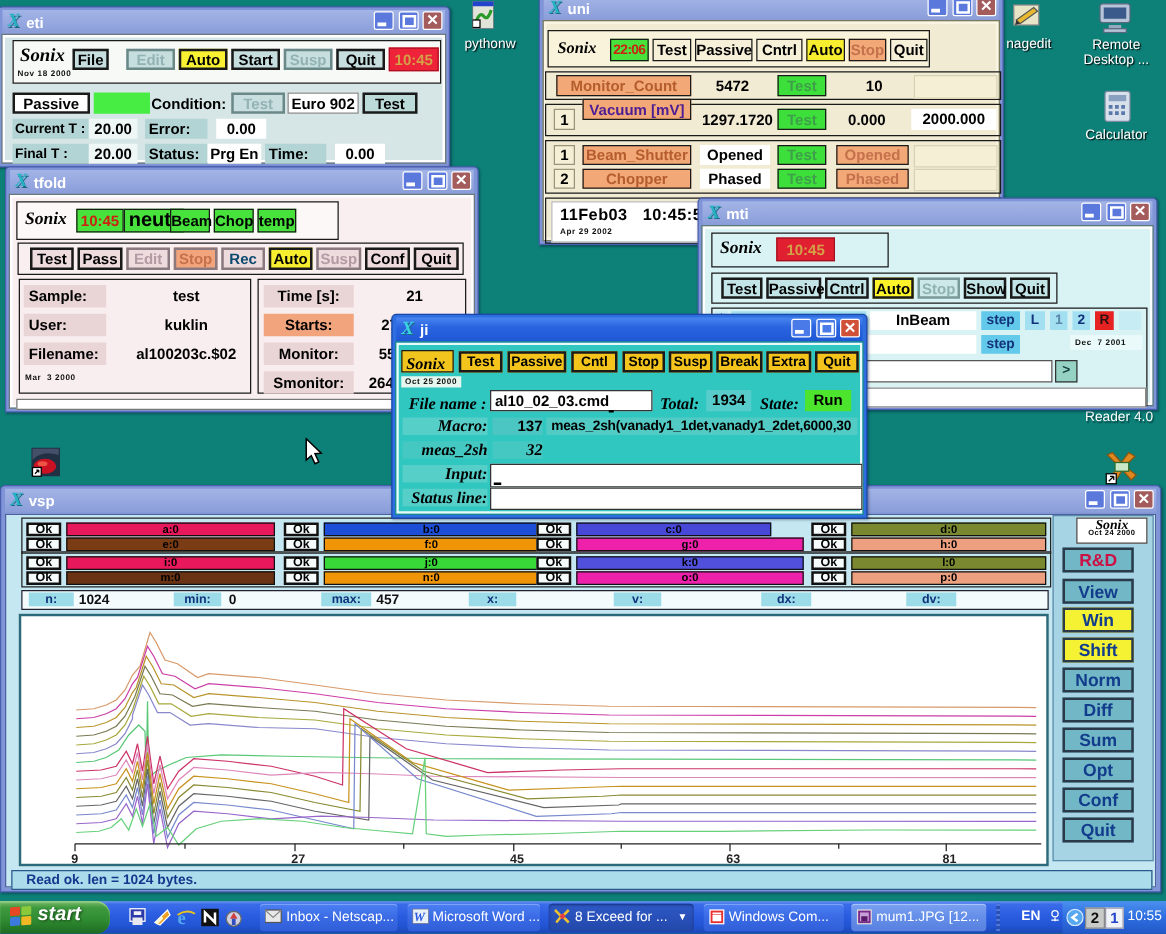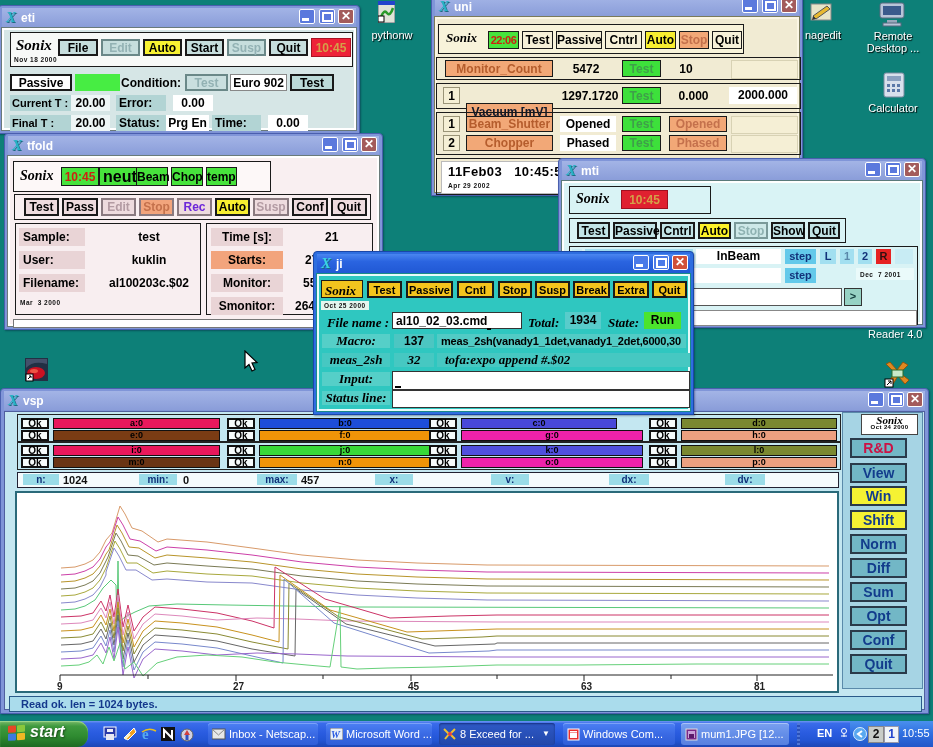--- a/index.html
+++ b/index.html
@@ -24,21 +24,21 @@
 .b2{border:2px solid #1a1a1a;box-sizing:border-box;position:absolute;text-align:center;
  font-weight:bold;color:#000;}
 .b1{border:1px solid #1a1a1a;box-sizing:border-box;position:absolute;text-align:center;
  font-weight:bold;color:#000;}
 .lbl{position:absolute;font-weight:bold;color:#000;}
 .sx{font-family:"Liberation Serif",serif;font-style:italic;font-weight:bold;
  letter-spacing:0px;}
 .tiny{position:absolute;font-size:6.5px;font-weight:bold;letter-spacing:0.5px;color:#111;
  font-family:"Liberation Sans",sans-serif;}
 .sxl{font-family:"Liberation Serif",serif;font-style:italic;font-weight:bold;font-size:13px;}
-.lb2{height:14px;background:#55cfc8;text-align:center;font-weight:bold;line-height:14px;color:#000;}
+.lb2{height:14px;background:#55cfc8;text-align:right;font-weight:bold;line-height:14px;color:#000;}
 .okb{position:absolute;background:#f6fbfb;border:2px solid #111;box-sizing:border-box;text-align:center;
  font-weight:bold;font-size:10px;line-height:7px;color:#000;}
 .bar{position:absolute;border:1px solid #111;box-sizing:border-box;text-align:center;
  font-weight:bold;font-size:9px;line-height:9px;color:#000;height:11px;}
 .cyb{position:absolute;background:#9bdce8;text-align:center;font-weight:bold;font-size:10px;
  line-height:11px;color:#12327a;height:11px;}
 .rbt{position:absolute;left:845px;width:57px;height:20px;background:#72b7c6;border:2px solid #2a3a4a;
  box-sizing:border-box;text-align:center;font-weight:bold;font-size:14px;line-height:16px;color:#123c8c;}
 </style></head>
 <body>
@@ -121,21 +121,21 @@
       <i></i>
     </div>
  <div class="wb cl" style="right:5px;">
       <b>✕</b>
     </div>
  <div class="cnt" style="background:#d6e6e6;border:2px solid #fff;outline:1px solid #6a7a7a;"></div>
  <div id="eti-c" class="abs" style="left:4px;top:23px;width:353px;height:105px;font-size:12px;">
   <div class="b1" style="left:7px;top:3px;width:343px;height:35px;background:#f7f9f7;"></div>
   <div class="lbl sx" style="left:13px;top:8px;font-size:15px;">Sonix</div>
   <div class="tiny" style="left:11px;top:27px;">Nov 18 2000</div>
-  <div class="b2" style="left:55px;top:10px;width:40px;height:17px;background:#c6dedd;line-height:14px;">File</div>
+  <div class="b2" style="left:55px;top:10px;width:29px;height:17px;background:#c6dedd;line-height:14px;">File</div>
   <div class="b2" style="left:98px;top:10px;width:39px;height:17px;background:#c6dedd;line-height:14px;color:#93b2b4;border-color:#6a8888;">Edit</div>
   <div class="b2" style="left:140px;top:10px;width:39px;height:17px;background:#f8f232;line-height:14px;">Auto</div>
   <div class="b2" style="left:182px;top:10px;width:39px;height:17px;background:#c6dedd;line-height:14px;">Start</div>
   <div class="b2" style="left:224px;top:10px;width:39px;height:17px;background:#c6dedd;line-height:14px;color:#93b2b4;border-color:#6a8888;">Susp</div>
   <div class="b2" style="left:266px;top:10px;width:39px;height:17px;background:#c6dedd;line-height:14px;">Quit</div>
   <div class="b1" style="left:308px;top:9px;width:40px;height:19px;background:#ee2238;line-height:18px;color:#d4a048;border-color:#aa1122;">10:45</div>
 
   <div class="b2" style="left:7px;top:45px;width:62px;height:17px;background:#fff;line-height:14px;">Passive</div>
   <div class="abs" style="left:72px;top:45px;width:45px;height:17px;background:#47ed43;"></div>
   <div class="lbl" style="left:118px;top:47px;">Condition:</div>
@@ -176,21 +176,21 @@
   <div class="b1" style="left:90px;top:10px;width:48px;height:19px;background:#47e33c;line-height:18px;font-size:16px;">neutr</div>
   <div class="b1" style="left:127px;top:10px;width:32px;height:19px;background:#47e33c;line-height:18px;font-size:12px;">Beam</div>
   <div class="b1" style="left:162px;top:10px;width:32px;height:19px;background:#47e33c;line-height:18px;font-size:12px;">Chop</div>
   <div class="b1" style="left:197px;top:10px;width:31px;height:19px;background:#47e33c;line-height:18px;font-size:12px;overflow:hidden;">tempi</div>
 
   <div class="b1" style="left:5px;top:37px;width:357px;height:26px;"></div>
   <div class="b2" style="left:15px;top:41px;width:35px;height:18px;background:#eedbde;line-height:15px;">Test</div>
   <div class="b2" style="left:53px;top:41px;width:36px;height:18px;background:#eedbde;line-height:15px;">Pass</div>
   <div class="b2" style="left:92px;top:41px;width:35px;height:18px;background:#eedbde;line-height:15px;color:#b39ba3;border-color:#8a7a80;">Edit</div>
   <div class="b2" style="left:130px;top:41px;width:35px;height:18px;background:#f2a47c;line-height:15px;color:#c4714c;border-color:#8a7a80;">Stop</div>
-  <div class="b2" style="left:168px;top:41px;width:35px;height:18px;background:#eedbde;line-height:15px;color:#6d28d9;border-color:#8a7a80;">Rec</div>
+  <div class="b2" style="left:168px;top:41px;width:35px;height:18px;background:#eedbde;line-height:15px;color:#0c4a6e;border-color:#8a7a80;">Rec</div>
   <div class="b2" style="left:206px;top:41px;width:35px;height:18px;background:#f8ee30;line-height:15px;">Auto</div>
   <div class="b2" style="left:244px;top:41px;width:36px;height:18px;background:#eedbde;line-height:15px;color:#b39ba3;border-color:#8a7a80;">Susp</div>
   <div class="b2" style="left:283px;top:41px;width:36px;height:18px;background:#eedbde;line-height:15px;">Conf</div>
   <div class="b2" style="left:322px;top:41px;width:36px;height:18px;background:#eedbde;line-height:15px;">Quit</div>
 
   <div class="b1" style="left:6px;top:66px;width:186px;height:92px;background:#f8eef0;"></div>
   <div class="lbl" style="left:10px;top:71px;width:62px;height:18px;background:#e9d4d6;line-height:18px;padding-left:4px;">Sample:</div>
   <div class="lbl" style="left:100px;top:73px;width:80px;text-align:center;">test</div>
   <div class="lbl" style="left:10px;top:94px;width:62px;height:18px;background:#e9d4d6;line-height:18px;padding-left:4px;">User:</div>
   <div class="lbl" style="left:100px;top:96px;width:80px;text-align:center;">kuklin</div>
@@ -232,26 +232,26 @@
   <div class="b1" style="left:120px;top:13px;width:46px;height:18px;background:#f6f0d8;line-height:17px;">Passive</div>
   <div class="b1" style="left:169px;top:13px;width:37px;height:18px;background:#f6f0d8;line-height:17px;">Cntrl</div>
   <div class="b1" style="left:209px;top:13px;width:31px;height:18px;background:#f8ee30;line-height:17px;">Auto</div>
   <div class="b1" style="left:243px;top:13px;width:30px;height:18px;background:#f2a877;line-height:17px;color:#c4714c;">Stop</div>
   <div class="b1" style="left:276px;top:13px;width:30px;height:18px;background:#f6f0d8;line-height:17px;">Quit</div>
 
   <div class="b1" style="left:0px;top:39px;width:365px;height:23px;"></div>
   <div class="b1" style="left:9px;top:42px;width:108px;height:17px;background:#f2a877;line-height:16px;color:#b55d2d;">Monitor_Count</div>
   <div class="lbl" style="left:120px;top:44px;width:60px;text-align:center;">5472</div>
   <div class="b1" style="left:186px;top:42px;width:39px;height:17px;background:#3de03b;line-height:16px;color:#3f9e4a;">Test</div>
-  <div class="lbl" style="left:230px;top:44px;width:40px;text-align:center;">10</div>
+  <div class="lbl" style="left:230px;top:44px;width:40px;text-align:right;">10</div>
   <div class="abs" style="left:295px;top:42px;width:65px;height:17px;background:#f5efd5;border:1px solid #d8d2b4;"></div>
 
   <div class="b1" style="left:0px;top:65px;width:365px;height:26px;"></div>
   <div class="b1" style="left:7px;top:69px;width:17px;height:17px;background:#f5efd5;line-height:16px;border-color:#9a9478;">1</div>
-  <div class="b1" style="left:30px;top:85px;width:87px;height:17px;background:#f2a877;line-height:16px;color:#0f172a;">Vacuum [mV]</div>
+  <div class="b1" style="left:30px;top:61px;width:87px;height:17px;background:#f2a877;line-height:16px;color:#4c1d95;">Vacuum [mV]</div>
   <div class="lbl" style="left:120px;top:71px;width:68px;text-align:center;">1297.1720</div>
   <div class="b1" style="left:186px;top:69px;width:39px;height:17px;background:#3de03b;line-height:16px;color:#3f9e4a;">Test</div>
   <div class="lbl" style="left:230px;top:71px;width:55px;text-align:center;">0.000</div>
   <div class="abs" style="left:293px;top:69px;width:68px;height:17px;background:#fff;text-align:center;font-weight:bold;line-height:17px;">2000.000</div>
 
   <div class="b1" style="left:0px;top:94px;width:365px;height:43px;"></div>
   <div class="b1" style="left:7px;top:98px;width:17px;height:16px;background:#f5efd5;line-height:15px;border-color:#9a9478;">1</div>
   <div class="b1" style="left:30px;top:98px;width:87px;height:16px;background:#f2a877;line-height:15px;color:#b55d2d;">Beam_Shutter</div>
   <div class="abs" style="left:124px;top:98px;width:56px;height:16px;background:#fff;text-align:center;font-weight:bold;line-height:16px;">Opened</div>
   <div class="b1" style="left:186px;top:98px;width:39px;height:16px;background:#3de03b;line-height:15px;color:#3f9e4a;">Test</div>
@@ -465,21 +465,20 @@
   <div class="abs" style="left:247px;top:36px;width:36px;height:17px;background:#58cccb;text-align:center;font-weight:bold;line-height:17px;">1934</div>
   <div class="lbl sxl" style="left:290px;top:39px;">State:</div>
   <div class="abs" style="left:326px;top:36px;width:37px;height:17px;background:#4ce42d;text-align:center;font-weight:bold;line-height:17px;">Run</div>
 
   <div class="abs lb2" style="left:4px;top:58px;width:68px;"><span class="sxl">Macro:</span></div>
   <div class="abs lb2" style="left:76px;top:58px;width:40px;background:#4cc6c2;">137</div>
   <div class="abs lb2" style="left:119px;top:58px;width:245px;background:#52cbc5;text-align:left;padding-left:4px;font-size:11px;letter-spacing:-0.2px;">meas_2sh(vanady1_1det,vanady1_2det,6000,30</div>
 
   <div class="abs lb2" style="left:4px;top:77px;width:68px;background:#46c8c2;"><span class="sxl">meas_2sh</span></div>
   <div class="abs lb2" style="left:76px;top:77px;width:40px;background:#46c8c2;"><span class="sxl">32</span></div>
-  <div class="abs lb2" style="left:119px;top:77px;width:245px;background:#46c8c2;text-align:left;padding-left:8px;"><span class="sxl">tofa:expo append #.$02</span></div>
 
   <div class="abs lb2" style="left:4px;top:96px;width:68px;"><span class="sxl">Input:</span></div>
   <div class="abs" style="left:74px;top:95px;width:296px;height:17px;background:#fff;border:1px solid #333;">
         <span style="position:absolute;left:2px;bottom:1px;border-bottom:2px solid #000;width:6px;"></span>
       </div>
 
   <div class="abs lb2" style="left:4px;top:115px;width:68px;"><span class="sxl">Status line:</span></div>
   <div class="abs" style="left:74px;top:114px;width:296px;height:16px;background:#fff;border:1px solid #333;"></div>
  </div>
 </div>

